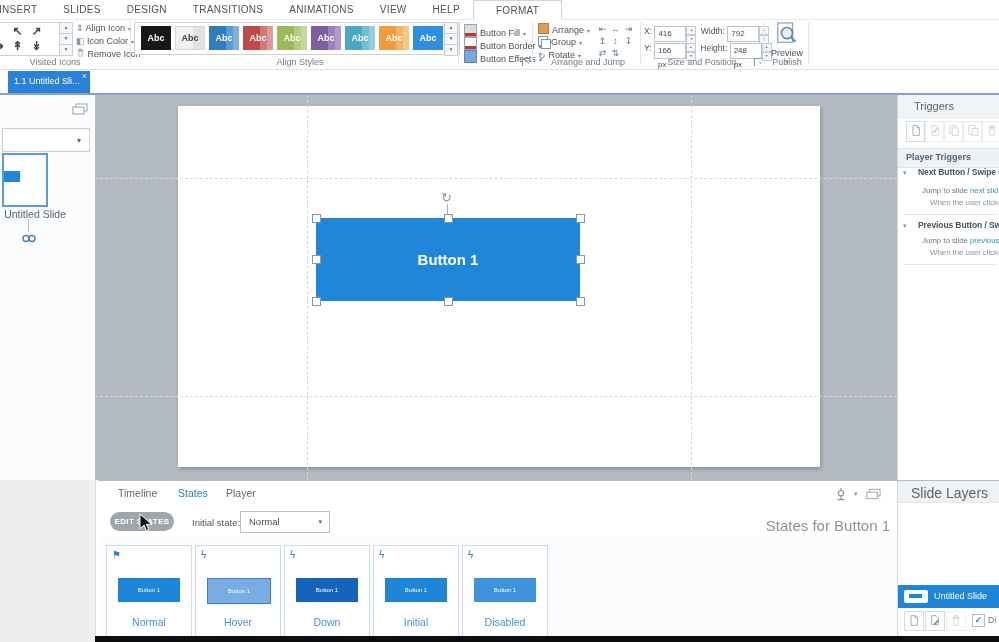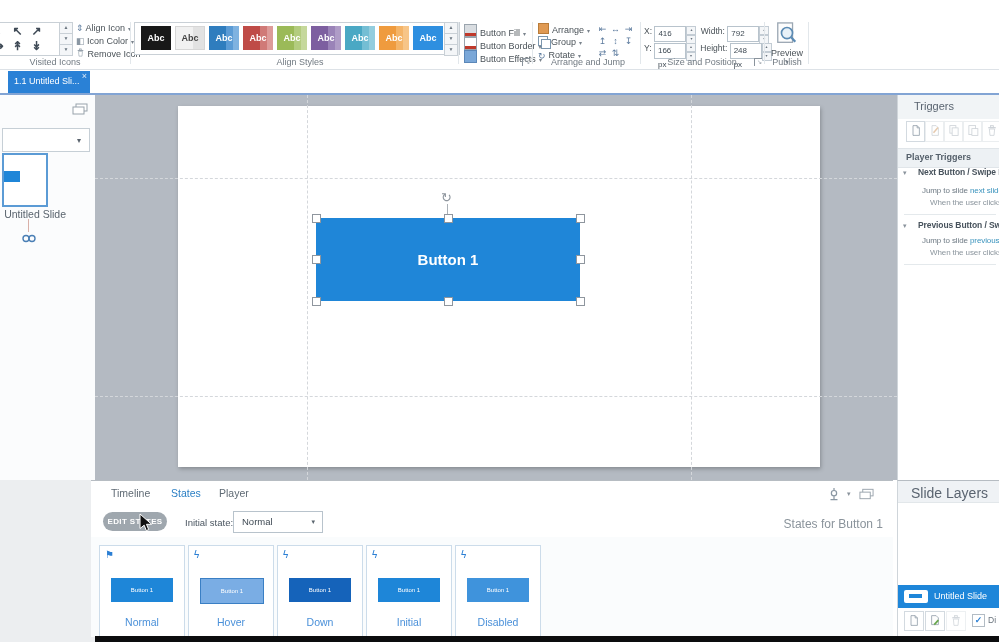--- a/index.html
+++ b/index.html
@@ -89,33 +89,33 @@
   #trigsection span{position:absolute;left:8px;top:3px;font-size:9px;font-weight:bold;color:#55606b}
   .trig-car{position:absolute;left:5px;font-size:7px;color:#8a939c}
   .trig-title{position:absolute;left:20px;right:0;font-size:8.5px;font-weight:bold;color:#47525c;letter-spacing:-.1px}
   .trig-act{position:absolute;left:24px;right:0;font-size:8px;letter-spacing:-.1px;color:#6e7a84}
   .trig-act .lnk{color:#3a93bd}
   .trig-cond{position:absolute;left:32px;right:0;font-size:8px;letter-spacing:-.1px;color:#8b959d}
   .trig-div{position:absolute;left:6px;width:92px;height:1px;background:#e4e9ec}
 
   
   #leftbottom{left:0;top:480px;width:95px;height:162px;background:#eceef0;border-right:1px solid #d9dee2}
-  #statespanel{left:91px;top:480px;width:802px;height:156px;background:#fff;border-top:1px solid #b6bcc2}
+  #statespanel{left:98px;top:480px;width:802px;height:156px;background:#fff;border-top:1px solid #b6bcc2}
   #stheader{left:0;top:0;width:802px;height:26px;border-bottom:1px solid #e4e8eb;background:#fff}
   .sttab{position:absolute;top:6px;font-size:10.5px;color:#5f6a74;cursor:pointer}
   .sttab.active{color:#2b7fc4}
   #sthdr-car{left:756px;top:9px;font-size:7px;color:#8a939c}
   #stctl{left:0;top:26px;width:802px;height:30px;border-bottom:1px solid #e6eaed;background:#fff}
   #editpill{left:12px;top:5px;width:64px;height:19px;border-radius:10px;background:#9fa7ae;color:#fff;
     font-size:8px;font-weight:bold;letter-spacing:.4px;text-align:center;line-height:19px;cursor:pointer}
   #initlabel{left:94px;top:10px;font-size:9.5px;color:#4a5560}
   #initselect{left:142px;top:4px;width:88px;height:20px;border:1px solid #b8c3cc;background:#fff;cursor:pointer}
   #initselect .v{position:absolute;left:8px;top:4px;font-size:9.5px;color:#3f4a54}
   #initselect .car{position:absolute;right:7px;top:6px;font-size:7px;color:#5a646e}
-  #stcaption{right:10px;top:10px;font-size:12px;color:#8a939b}
+  #stcaption{right:10px;top:10px;font-size:15px;color:#8a939b}
   #stcards{left:0;top:56px;width:802px;height:100px;background:#fafcfd}
   .card{position:absolute;top:8px;width:84px;height:92px;background:#fff;border:1px solid #ccdcea;cursor:pointer}
   .cicon{position:absolute;left:5px;top:3px;font-size:10px;color:#2b7fd4}
   .cthumb{position:absolute;left:11px;top:32px;width:62px;height:24px;display:flex;align-items:center;
     justify-content:center;color:#fff;font-size:6px}
   .t-normal{background:#1e86d8}
   .t-hover{background:#7aade4;border:1px solid #3a7fc4}
   .t-down{background:#1563ba}
   .t-visited{background:#1e86d8}
   .t-disabled{background:#3f93dc}
@@ -184,20 +184,30 @@
         <circle cx="5" cy="4.5" r="3" fill="none" stroke="#4a7fb5" stroke-width="1.4"></circle>
         <circle cx="11" cy="4.5" r="3" fill="none" stroke="#4a7fb5" stroke-width="1.4"></circle>
       </symbol>
     <symbol id="ic-cursor" viewBox="0 0 14 20">
         <polygon points="1,1 1,15.5 5.2,12.2 7.3,17.6 9.7,16.6 7.5,11.3 12.6,11.3" fill="#111" stroke="#fff" stroke-width="1"></polygon>
       </symbol>
   </defs>
 </svg>
 
 <div class="ab" id="ribbon">
+  <div class="ab" id="tabrow">
+    <div class="rtab first">INSERT</div>
+    <div class="rtab">SLIDES</div>
+    <div class="rtab">DESIGN</div>
+    <div class="rtab">TRANSITIONS</div>
+    <div class="rtab">ANIMATIONS</div>
+    <div class="rtab">VIEW</div>
+    <div class="rtab">HELP</div>
+    <div class="rtab active">FORMAT</div>
+  </div>
 
   <div class="ab galbox" style="left:-12px;width:70px;height:32px">
     <div style="padding-top:1px">
       <span class="arrowcell">↓</span><span class="arrowcell">↖</span><span class="arrowcell">↗</span>
     </div>
     <div>
       <span class="arrowcell">⇢</span><span class="arrowcell">↟</span><span class="arrowcell">↡</span>
     </div>
   </div>
   <div class="ab galscroll" style="left:59px">

